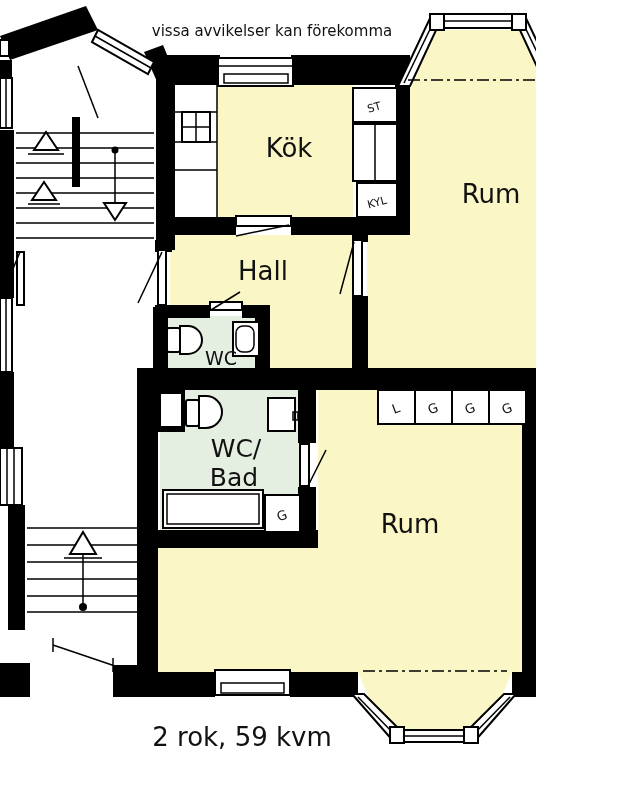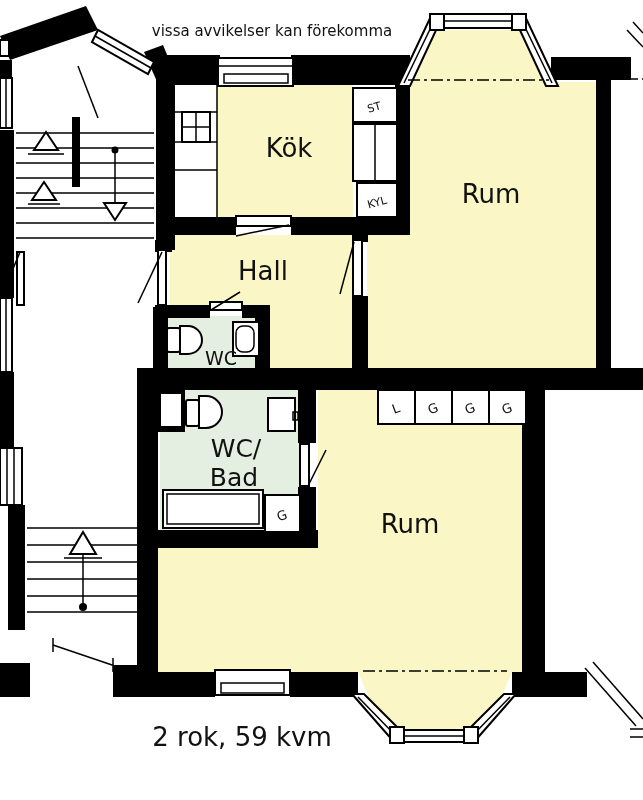--- a/index.html
+++ b/index.html
@@ -1,16 +1,16 @@
 <!DOCTYPE html>
 <html><head>
 <meta charset="utf-8">
 <style>
   html,body{margin:0;padding:0;background:#fff;}
-  .stage{position:relative;width:643px;height:800px;background:#fff;overflow:hidden;}
+  .stage{position:relative;width:536px;height:800px;background:#fff;overflow:hidden;}
   svg{display:block;}
   text{font-family:"DejaVu Sans","Liberation Sans",sans-serif;}
   .room-label{font-size:26px;}
   .small-label{font-size:11px;}
   .ward-label{font-size:13px;}
   .wc-label{font-size:19px;}
   .wcbad-label{font-size:25px;}
   .disclaimer{font-size:15px;}
   .footer-label{font-size:26px;}
   .thin{stroke:#000;stroke-width:1.5;fill:none;}

